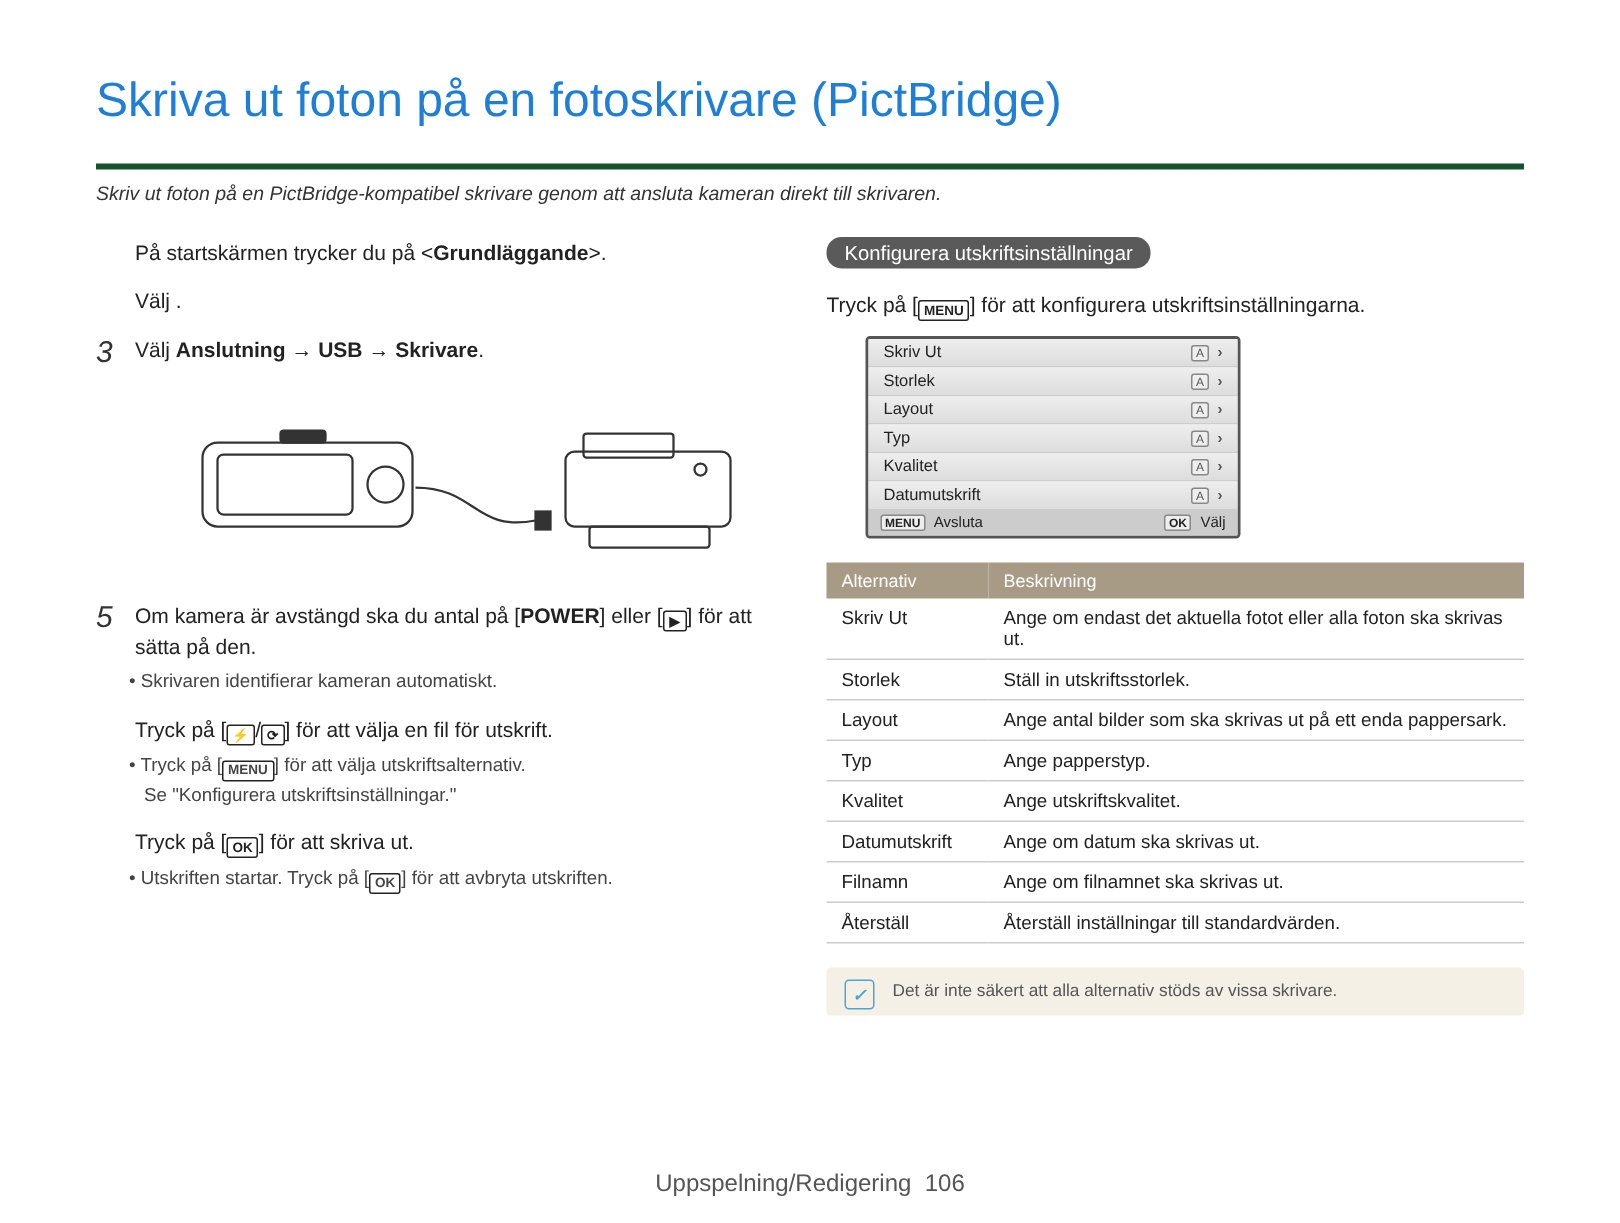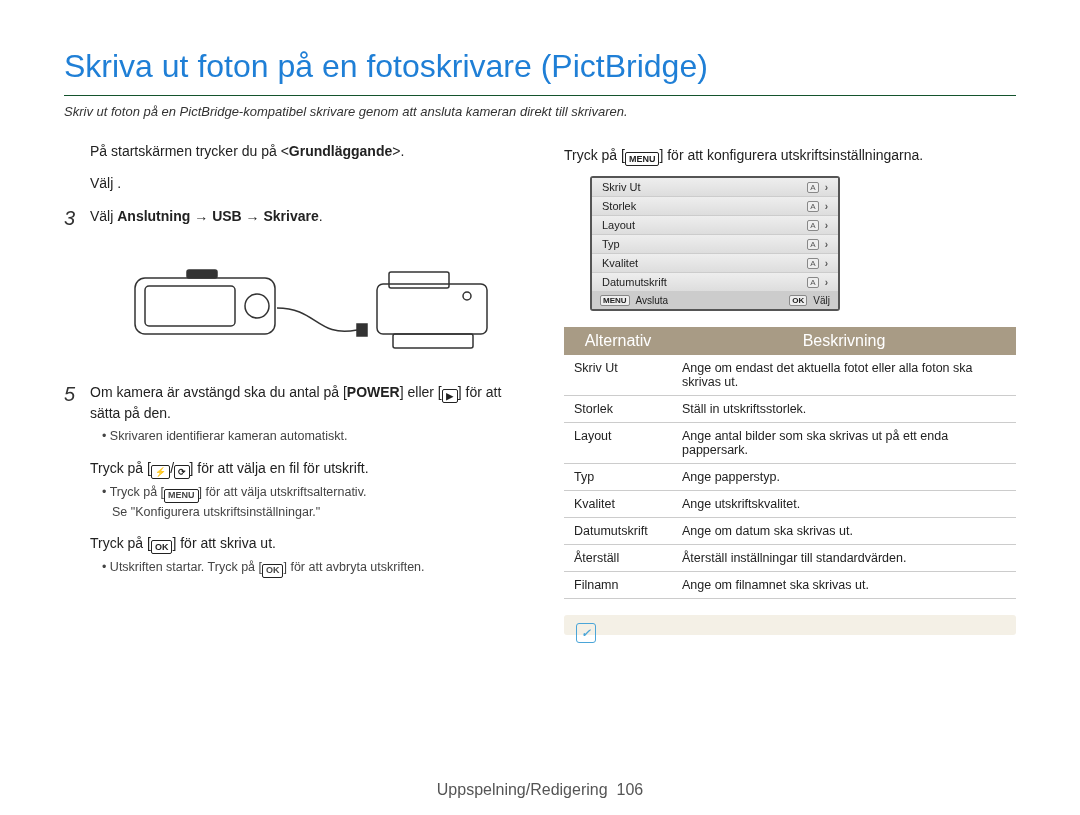--- a/index.html
+++ b/index.html
@@ -9,37 +9,37 @@
     font-family: Arial, Helvetica, sans-serif;
     color: #222;
     background: #fff;
     padding: 48px 64px 0 64px;
     position: relative;
   }
   .title {
     font-size: 32px;
     color: #1f7fd6;
     font-weight: 400;
-    border-bottom: 1px solid #14532d;
-    padding-bottom: 10px;
+    border-bottom: 4px solid #14532d;
+    padding-bottom: 24px;
     margin-bottom: 8px;
   }
   .subtitle {
     font-size: 13px;
     color: #333;
     margin-bottom: 22px;
     font-style: italic;
   }
-  .columns { display: flex; gap: 40px; }
+  .columns { display: flex; gap: 27px; }
   .col-left { width: 460px; }
   .col-right { flex: 1; }
   .step { display: flex; margin-bottom: 12px; }
   .stepnum { font-style: italic; font-size: 20px; width: 26px; color: #333; line-height: 1.2; }
   .stepbody { flex: 1; font-size: 14px; line-height: 1.45; }
-  .stepbody .sub { font-size: 12.5px; color: #444; margin-top: 4px; margin-left: 22px; }
+  .stepbody .sub { font-size: 12.5px; color: #444; margin-top: 4px; margin-left: 6px; }
   .stepbody .sub::before { content: "• "; margin-left: -10px; }
   .pill {
     display: inline-block;
     background: #5a5a5a;
     color: #fff;
     border-radius: 10px;
     padding: 3px 12px;
     font-size: 13.5px;
     margin-bottom: 10px;
   }
@@ -85,24 +85,24 @@
   .screenshot-footer .lbl { display:flex; gap:6px; align-items:center;}
   table.opts {
     width: 100%;
     border-collapse: collapse;
     font-size: 12.5px;
     margin-top: 4px;
   }
   table.opts th {
     background: #a89b85;
     color: #fff;
-    text-align: center;
+    text-align: left;
     font-weight: 400;
     padding: 5px 10px;
-    font-size: 16px;
+    font-size: 12px;
   }
   table.opts td {
     padding: 6px 10px;
     border-bottom: 1px solid #ccc;
     vertical-align: top;
   }
   table.opts td:first-child { width: 108px; }
   .note {
     margin-top: 16px;
     background: #f4f0e6;
@@ -207,20 +207,21 @@
         <span>Tryck på [</span><span class="ok-icon">OK</span><span>] för att skriva ut.</span>
         <div class="sub">
           <span>Utskriften startar. Tryck på [</span><span class="ok-icon">OK</span><span>] för att avbryta utskriften.</span>
         </div>
       </div>
     </div>
 
   </div>
 
   <div class="col-right">
+    <span class="pill">Konfigurera utskriftsinställningar</span>
 
     <div style="font-size:14px; margin:6px 0 4px 0;">
       <span>Tryck på [</span><span class="menu-icon">MENU</span><span>] för att konfigurera utskriftsinställningarna.</span>
     </div>
 
     <div class="screenshot">
       <div class="screenshot-row">
           <span>Skriv Ut</span>
           <span class="shot-ind">
             <span class="shot-box">A</span>
@@ -300,32 +301,33 @@
           </tr>
         <tr>
             <td>Kvalitet</td>
             <td>Ange utskriftskvalitet.</td>
           </tr>
         <tr>
             <td>Datumutskrift</td>
             <td>Ange om datum ska skrivas ut.</td>
           </tr>
         <tr>
+            <td>Filnamn</td>
+            <td>Ange om filnamnet ska skrivas ut.</td>
+          </tr>
+        <tr>
             <td>Återställ</td>
             <td>Återställ inställningar till standardvärden.</td>
           </tr>
-        <tr>
-            <td>Filnamn</td>
-            <td>Ange om filnamnet ska skrivas ut.</td>
-          </tr>
       </tbody>
     </table>
 
     <div class="note">
       <span class="note-icon">✓</span>
+      <span>Det är inte säkert att alla alternativ stöds av vissa skrivare.</span>
     </div>
   </div>
 
 </div>
 
 <div class="footer">
   <span>Uppspelning/Redigering</span>&nbsp;&nbsp;<span>106</span>
 </div>
 
 </body></html>

